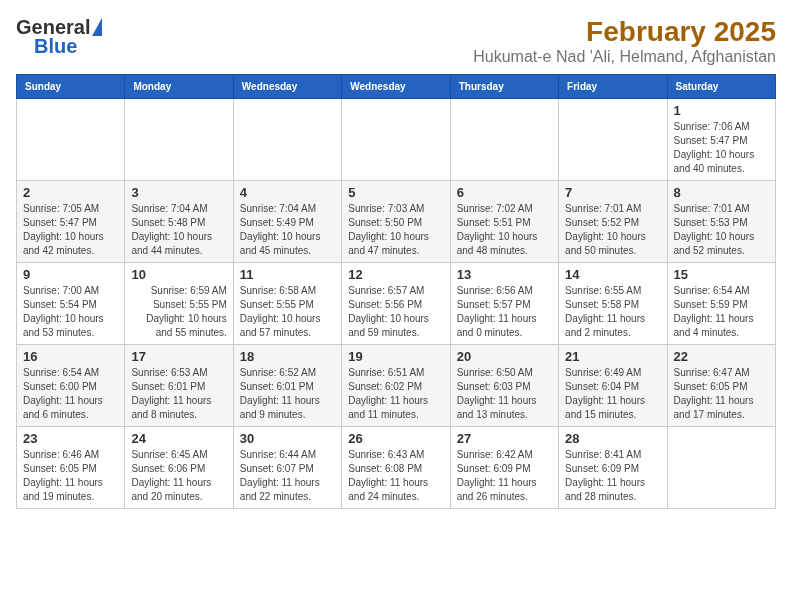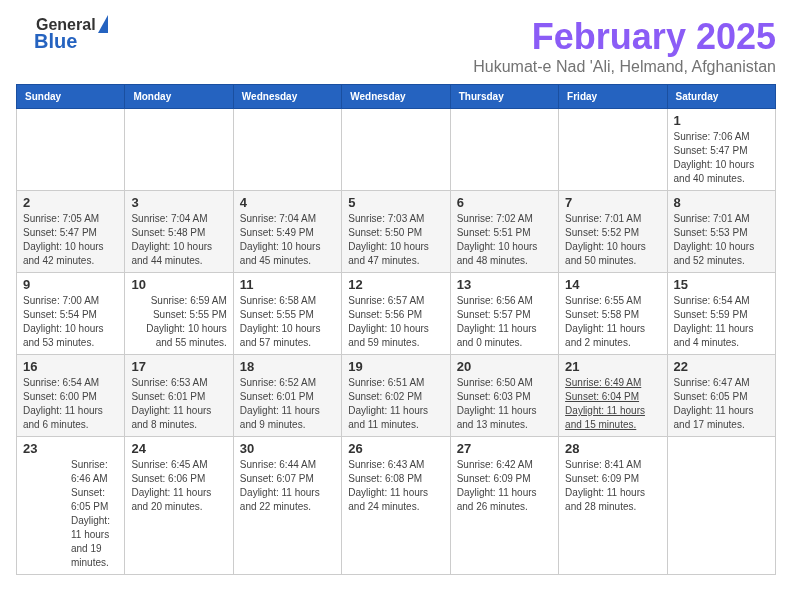--- a/index.html
+++ b/index.html
@@ -17,45 +17,44 @@
       margin-bottom: 4px;
     }
     .logo {
       display: flex;
       flex-direction: column;
       align-items: flex-start;
     }
     .logo-text {
       display: flex;
       align-items: center;
-      font-size: 16px;
+      font-size: 20px;
       font-weight: bold;
-      margin-left: 20px;
     }
     .logo-general {
       color: #333;
     }
     .logo-blue {
       color: #2563c0;
     }
     .logo-icon {
       width: 0;
       height: 0;
       border-left: 10px solid transparent;
       border-bottom: 18px solid #2563c0;
       margin-left: 2px;
       margin-top: -2px;
     }
     .title-block {
       text-align: right;
     }
     .month-title {
-      font-size: 36px;
+      font-size: 28px;
       font-weight: bold;
-      color: #8b5cf6;
+      color: #a16207;
     }
     .location-title {
       font-size: 16px;
       color: #737373;
     }
     .calendar {
       width: 100%;
       border-collapse: collapse;
       margin-top: 8px;
     }
@@ -279,37 +278,37 @@
         </td>
         <td>
           <span class="day-number">20</span>
           <div class="day-info" style="white-space: pre-line;">Sunrise: 6:50 AM
 Sunset: 6:03 PM
 Daylight: 11 hours
 and 13 minutes.</div>
         </td>
         <td>
           <span class="day-number">21</span>
-          <div class="day-info" style="white-space: pre-line; text-decoration: underline;">Sunrise: 6:49 AM
+          <div class="day-info" style="white-space: pre-line;">Sunrise: 6:49 AM
 Sunset: 6:04 PM
 Daylight: 11 hours
 and 15 minutes.</div>
         </td>
         <td>
           <span class="day-number">22</span>
           <div class="day-info" style="white-space: pre-line;">Sunrise: 6:47 AM
 Sunset: 6:05 PM
 Daylight: 11 hours
 and 17 minutes.</div>
         </td>
       </tr>
       <tr class="week-row">
         <td>
           <span class="day-number">23</span>
-          <div class="day-info" style="white-space: pre-line; margin-left: 48px;">Sunrise: 6:46 AM
+          <div class="day-info" style="white-space: pre-line;">Sunrise: 6:46 AM
 Sunset: 6:05 PM
 Daylight: 11 hours
 and 19 minutes.</div>
         </td>
         <td>
           <span class="day-number">24</span>
           <div class="day-info" style="white-space: pre-line;">Sunrise: 6:45 AM
 Sunset: 6:06 PM
 Daylight: 11 hours
 and 20 minutes.</div>

